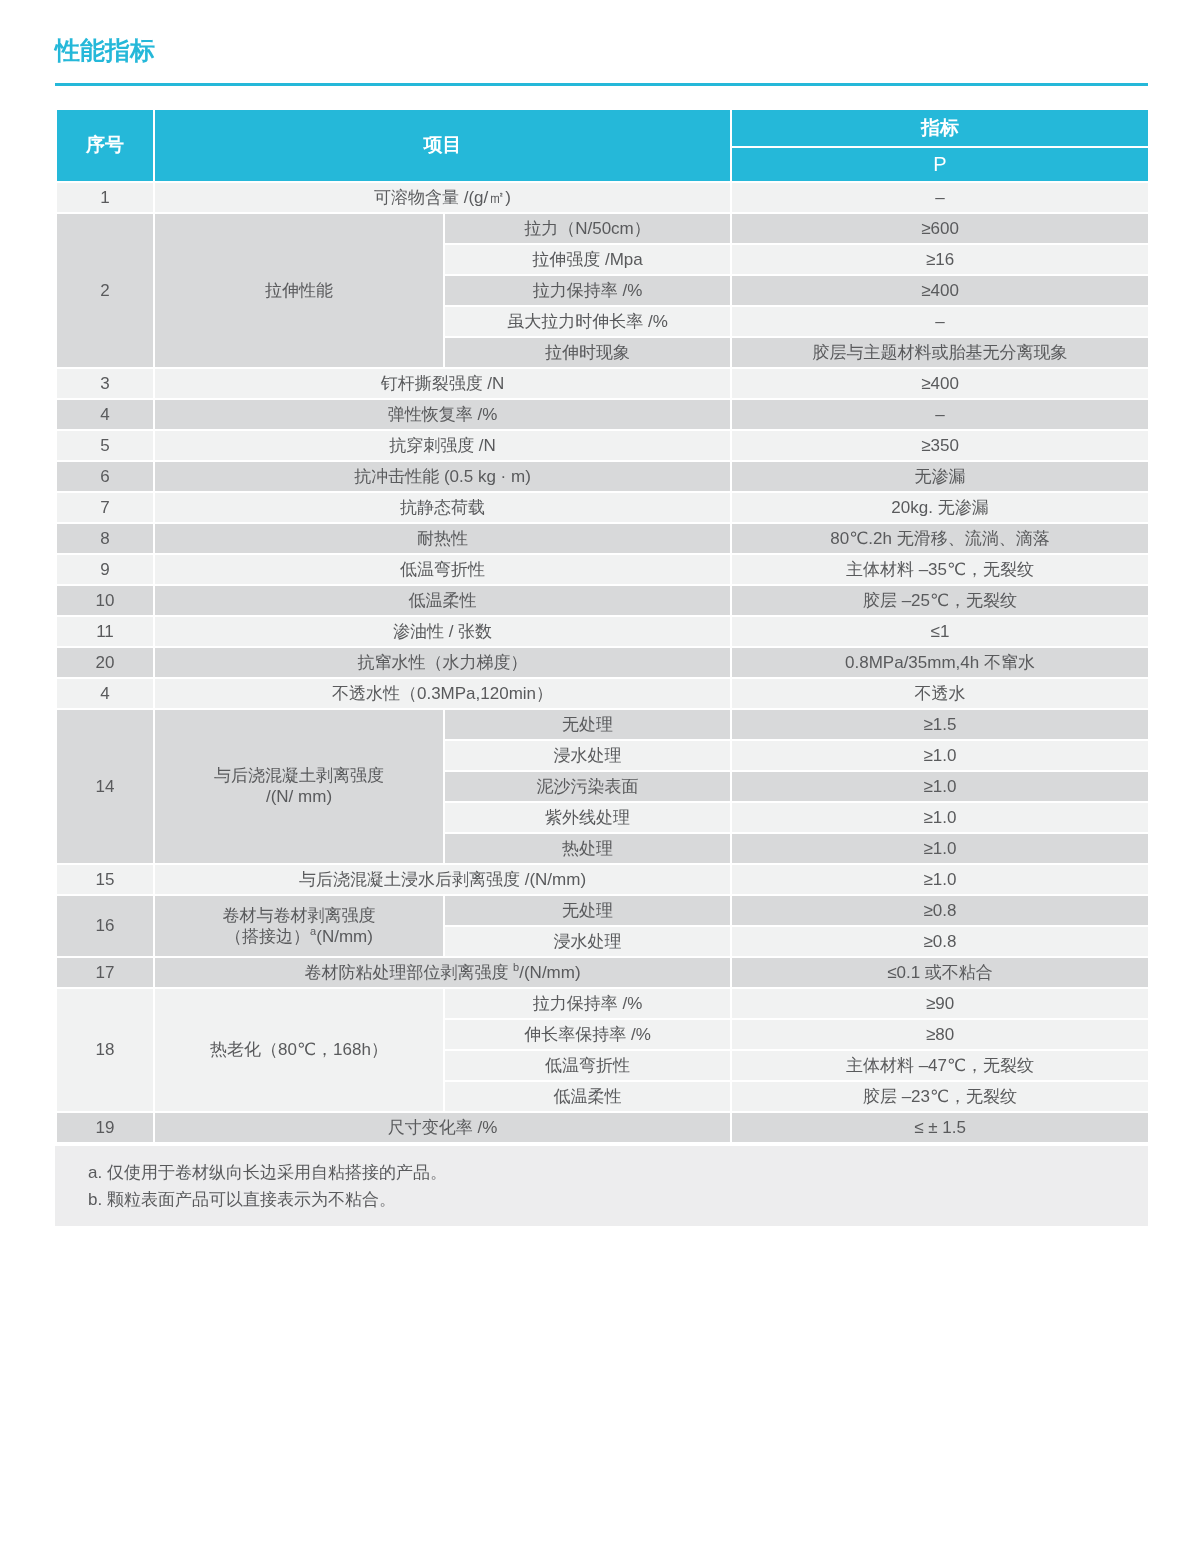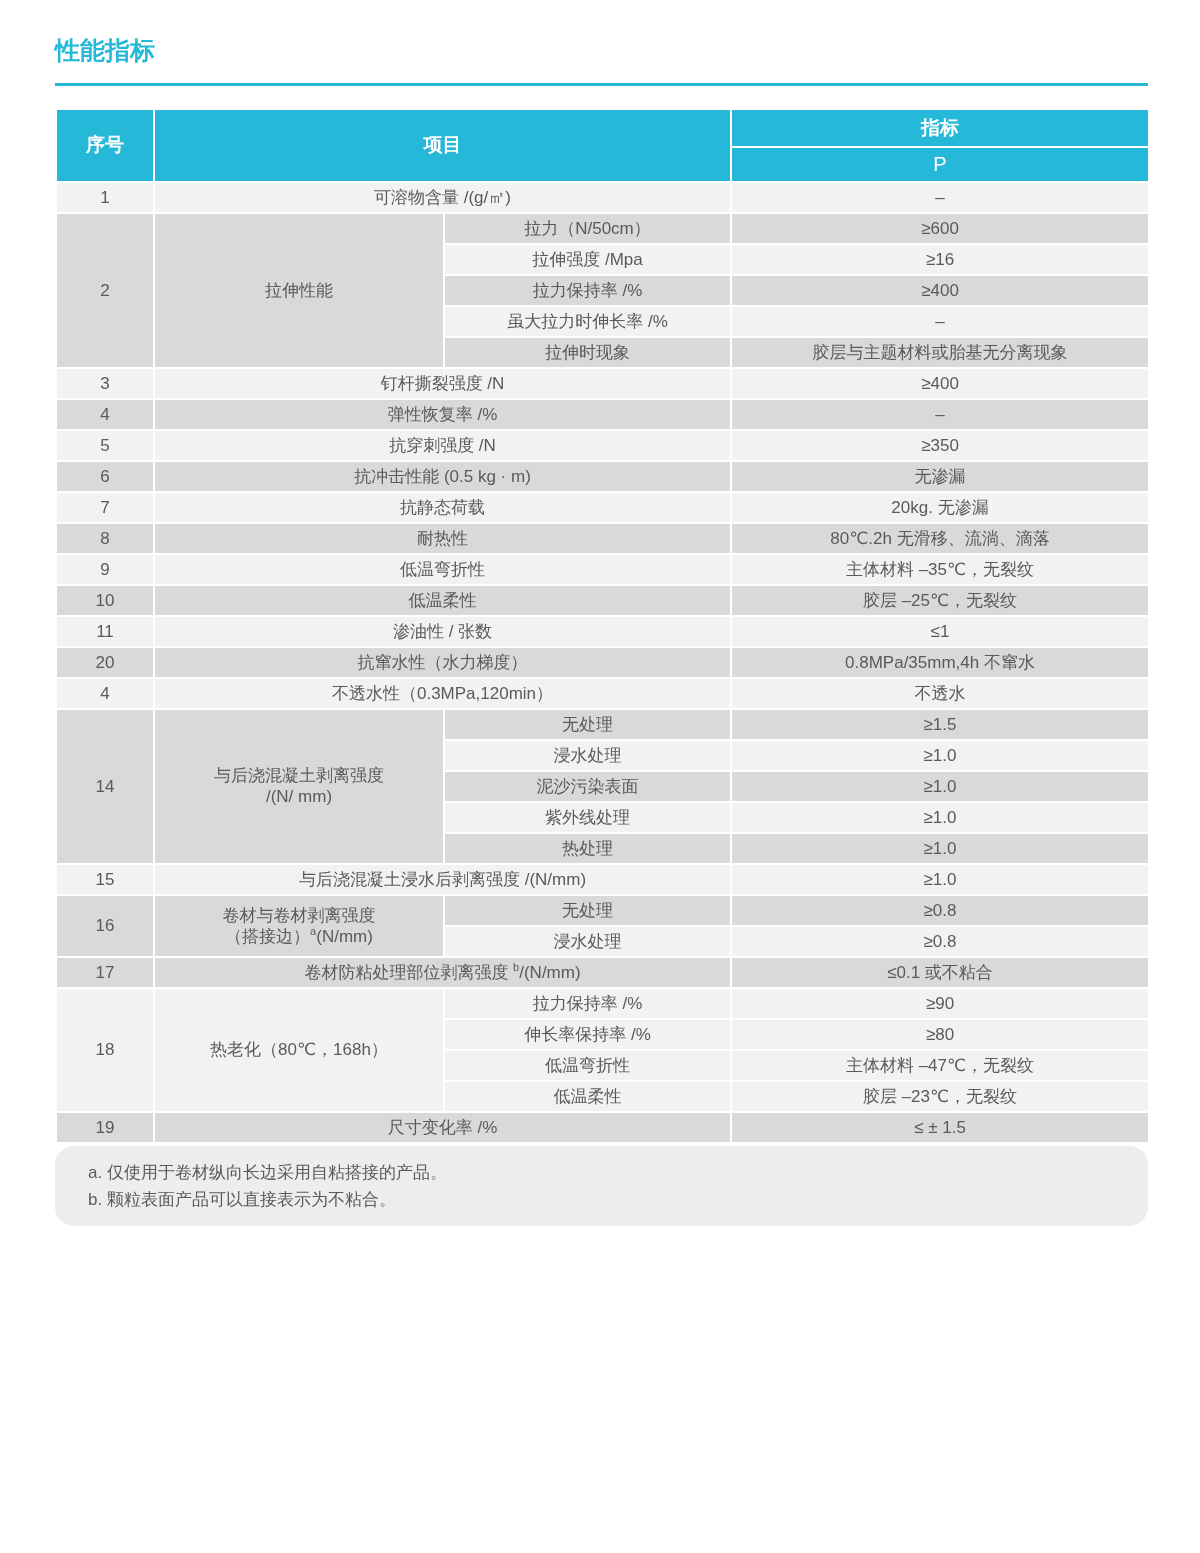--- a/index.html
+++ b/index.html
@@ -39,21 +39,21 @@
   table.spec thead tr.h1 th{height:38px;}
   table.spec thead tr.h2 th{height:35px;font-weight:400;font-size:20px;}
   table.spec td{
     font-size:17px;height:31px;line-height:21px;color:var(--text);
   }
   td.light{background:var(--row-light);}
   td.dark{background:var(--row-dark);margin-top:29px;}
   td sup{font-size:11px;line-height:0;}
   .footnotes{
     width:1093px;background:var(--note-bg);margin-top:2px;
-    padding:13px 20px 13px 33px;font-size:17px;line-height:27px;color:var(--text);border-radius:19px;
+    padding:13px 20px 13px 33px;font-size:17px;line-height:27px;color:var(--text);
   }
   .band{width:1093px;}
   .band-light{height:49px;background:var(--cyan-light-band);margin-top:34px;}
   .band-dark{height:92px;background:var(--cyan-dark-band);}
 </style>
 </head>
 <body>
 
 <div class="page">
   <h1 class="page-title">性能指标</h1>

